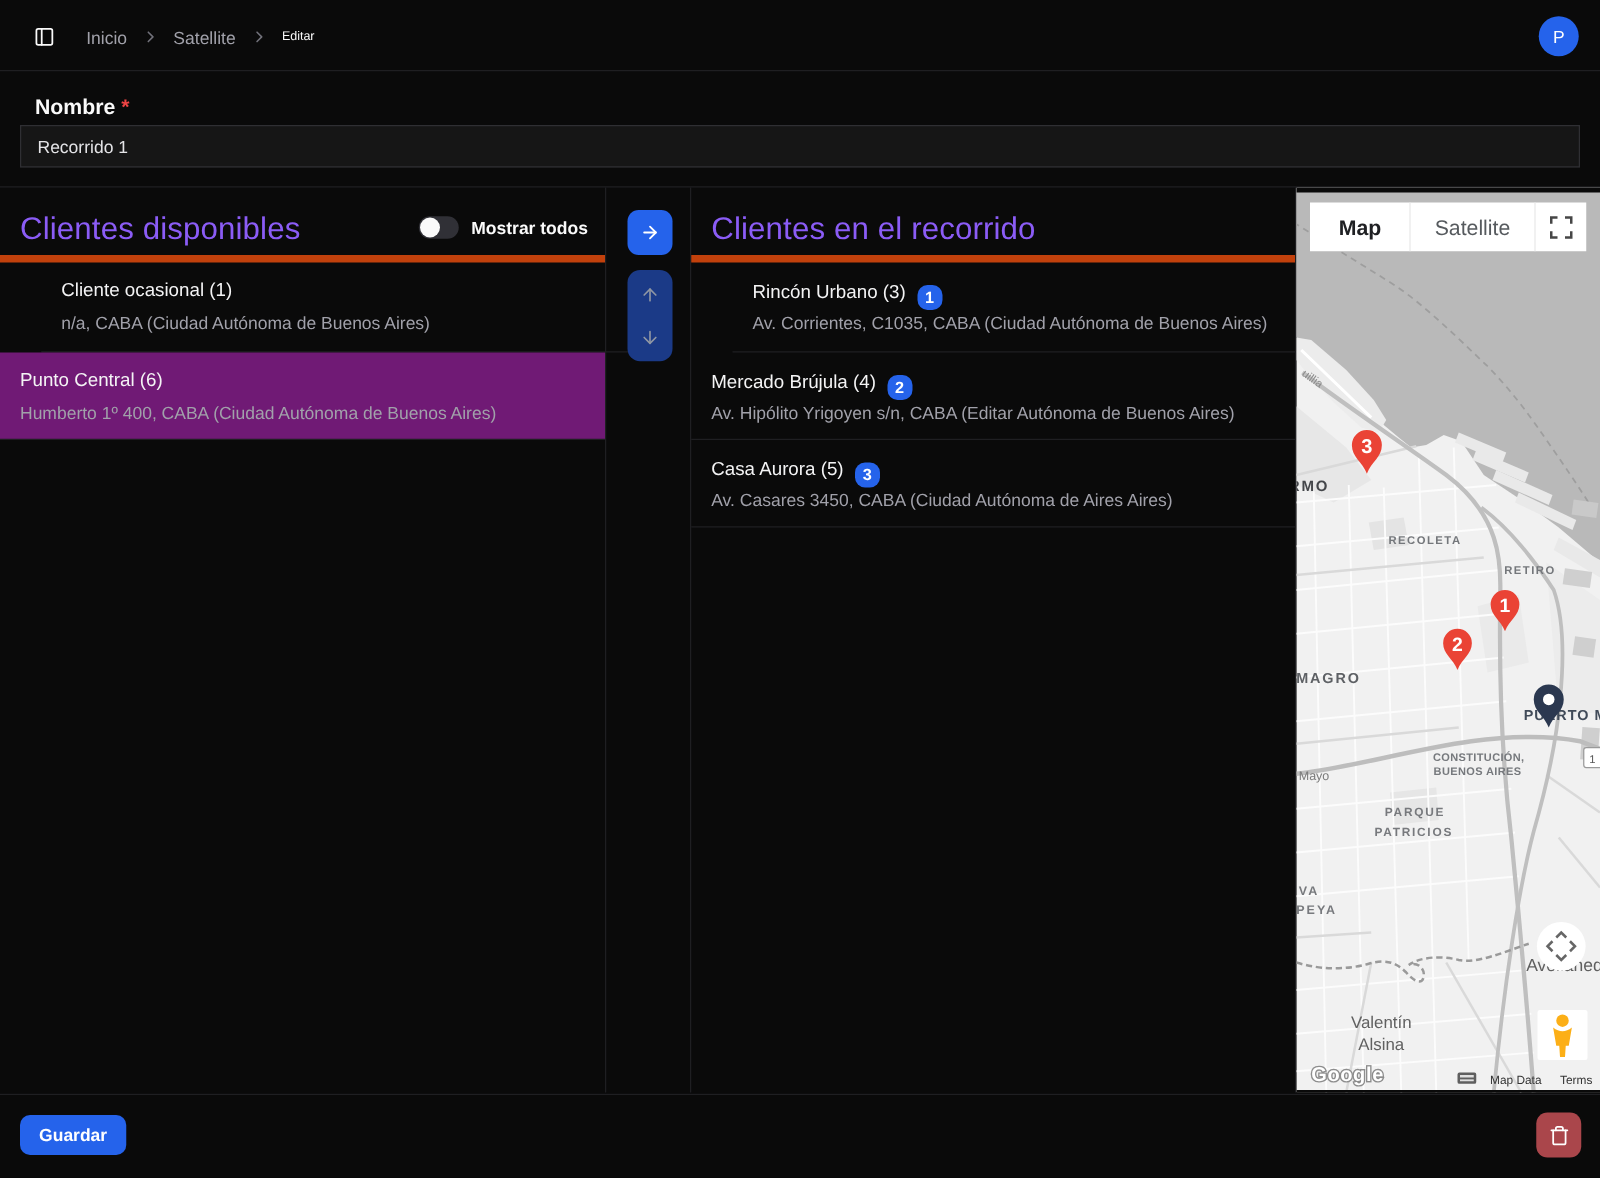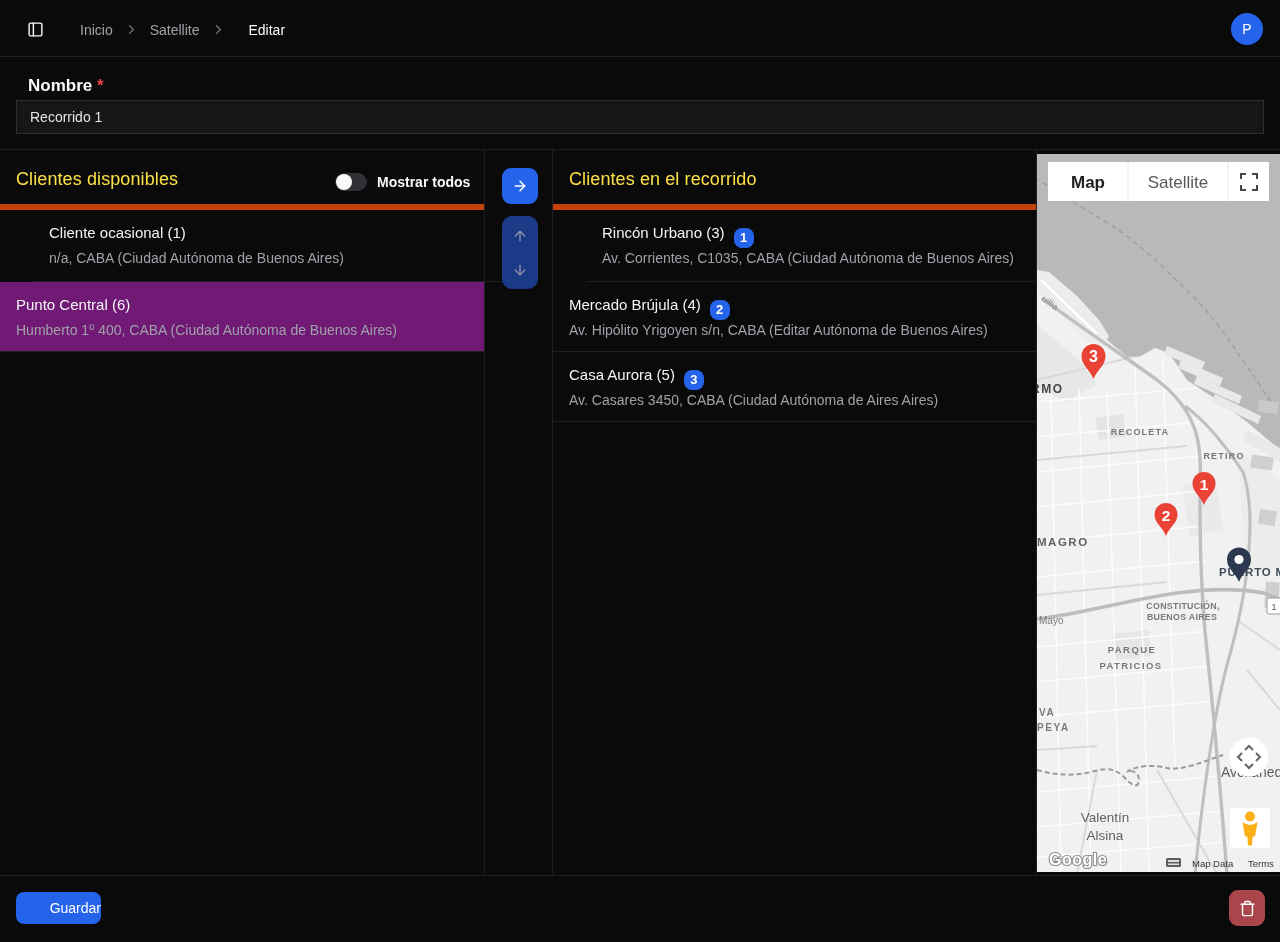--- a/index.html
+++ b/index.html
@@ -3,67 +3,67 @@
 <meta charset="utf-8">
 <style>
   * { margin:0; padding:0; box-sizing:border-box; }
   html,body { width:1280px; height:942px; background:#0a0a0a; font-family:"Liberation Sans", sans-serif; overflow:hidden; }
   .page { position:relative; width:1280px; height:942px; background:#0a0a0a; }
 
   
   .hdr { position:absolute; left:0; top:0; width:1280px; height:57px; border-bottom:1px solid #1f1f22; display:flex; align-items:center; padding-top:3px; }
   .crumb-sep { color:#6b6b72; margin:0 11px; display:inline-flex; }
   .crumb-muted { color:#a1a1aa; font-size:14px; }
-  .crumb-cur { color:#fafafa; font-size:14px; font-weight:500;margin-left:12px; }
+  .crumb-cur { color:#fafafa; font-size:10px; font-weight:500; }
   .avatar { position:absolute; left:1231px; top:13px; width:32px; height:32px; border-radius:50%; background:#2563eb; color:#fff; font-size:14px; font-weight:500; display:flex; align-items:center; justify-content:center; }
 
   
   .lbl { position:absolute; left:16px; top:76px; font-size:17px; font-weight:600; color:#fafafa;margin-left:12px; }
   .lbl .req { color:#ef4444; }
   .inp { position:absolute; left:16px; top:100px; width:1248px; height:34px; background:#161616; border:1px solid #2f2f33; border-radius:0; color:#e4e4e7; font-size:14px; line-height:32px; padding:0 13px; }
 
   
   .topline { position:absolute; left:0; top:149px; width:1280px; height:1px; background:#1f1f22; }
   .panelL { position:absolute; left:0; top:150px; width:485px; height:724px; border-right:1px solid #1f1f22; }
   .mid { position:absolute; left:486px; top:150px; width:67px; height:724px; border-right:1px solid #1f1f22; }
   .panelR { position:absolute; left:553px; top:150px; width:484px; height:724px; border-right:1px solid #1f1f22; }
   .phead { position:absolute; left:0; top:0; width:100%; height:60px; border-bottom:6px solid #c2410c; }
-  .ptitle { position:absolute; left:16px; top:19px; font-size:18px; font-weight:500; color:#fde047; letter-spacing:.1px; }
+  .ptitle { position:absolute; left:16px; top:19px; font-size:25px; font-weight:500; color:#8b5cf6; letter-spacing:.1px; }
 
   .switch { position:absolute; left:335px; top:173px; width:32px; height:18px; border-radius:9px; background:#303036; }
   .switch .knob { position:absolute; left:1px; top:1px; width:16px; height:16px; border-radius:50%; background:#fafafa; }
   .mostrar { position:absolute; left:377px; top:174px; font-size:14px; font-weight:700; color:#fafafa; }
 
   .item { position:absolute; left:0; width:100%; height:70px; border-bottom:1px solid #1f1f22; }
   .item.first { height:72px;margin-left:33px; }
   .item .t { position:absolute; left:16px; top:14px; font-size:15px; font-weight:500; color:#f4f4f5; }
   .item .a { position:absolute; left:16px; top:40px; font-size:14px; color:#a1a1aa; }
   .item.sel { background:#701a75; }
   .badge { display:inline-block; position:relative; top:4px; margin-left:9px; min-width:20px; height:20px; border-radius:8px; background:#2563eb; color:#fff; font-size:13px; font-weight:600; line-height:20px; text-align:center; padding:0; }
 
   .btn-blue { position:absolute; left:16px; width:36px; height:36px; border-radius:9px; background:#2563eb; display:flex; align-items:center; justify-content:center; }
   .updown { position:absolute; left:16px; top:66px; width:36px; height:73px; border-radius:10px; background:#1b3a87; }
 
   
   .bbar { position:absolute; left:0; top:875px; width:1280px; height:67px; border-top:1px solid #1f1f22; background:#0a0a0a; }
-  .guardar { position:absolute; left:16px; top:16px; width:85px; height:32px; border-radius:8px; background:#2563eb; color:#fff; font-size:14px; font-weight:400; text-align:right; line-height:32px; }
+  .guardar { position:absolute; left:16px; top:16px; width:85px; height:32px; border-radius:8px; background:#2563eb; color:#fff; font-size:14px; font-weight:700; text-align:center; line-height:32px; }
   .del { position:absolute; left:1229px; top:14px; width:36px; height:36px; border-radius:9px; background:#aa464b; display:flex; align-items:center; justify-content:center; }
 
   .mapwrap { position:absolute; left:1037px; top:150px; width:243px; height:724px; overflow:hidden; }
 </style>
 </head>
 <body>
 <div class="page">
 
   <div class="hdr">
     <svg style="margin-left:27px" width="17" height="17" viewBox="0 0 24 24" fill="none" stroke="#fafafa" stroke-width="2" stroke-linecap="round" stroke-linejoin="round">
         <rect x="3" y="3" width="18" height="18" rx="2"></rect>
         <path d="M9 3v18"></path>
       </svg>
-    <span class="crumb-muted" style="margin-left:36px">Inicio</span>
+    <span class="crumb-muted" style="margin-left:25px">Inicio</span>
     <span class="crumb-sep">
         <svg width="15" height="15" viewBox="0 0 24 24" fill="none" stroke="#71717a" stroke-width="2" stroke-linecap="round" stroke-linejoin="round">
           <path d="m9 18 6-6-6-6"></path>
         </svg>
       </span>
     <span class="crumb-muted">Satellite</span>
     <span class="crumb-sep">
         <svg width="15" height="15" viewBox="0 0 24 24" fill="none" stroke="#71717a" stroke-width="2" stroke-linecap="round" stroke-linejoin="round">
           <path d="m9 18 6-6-6-6"></path>
         </svg>

